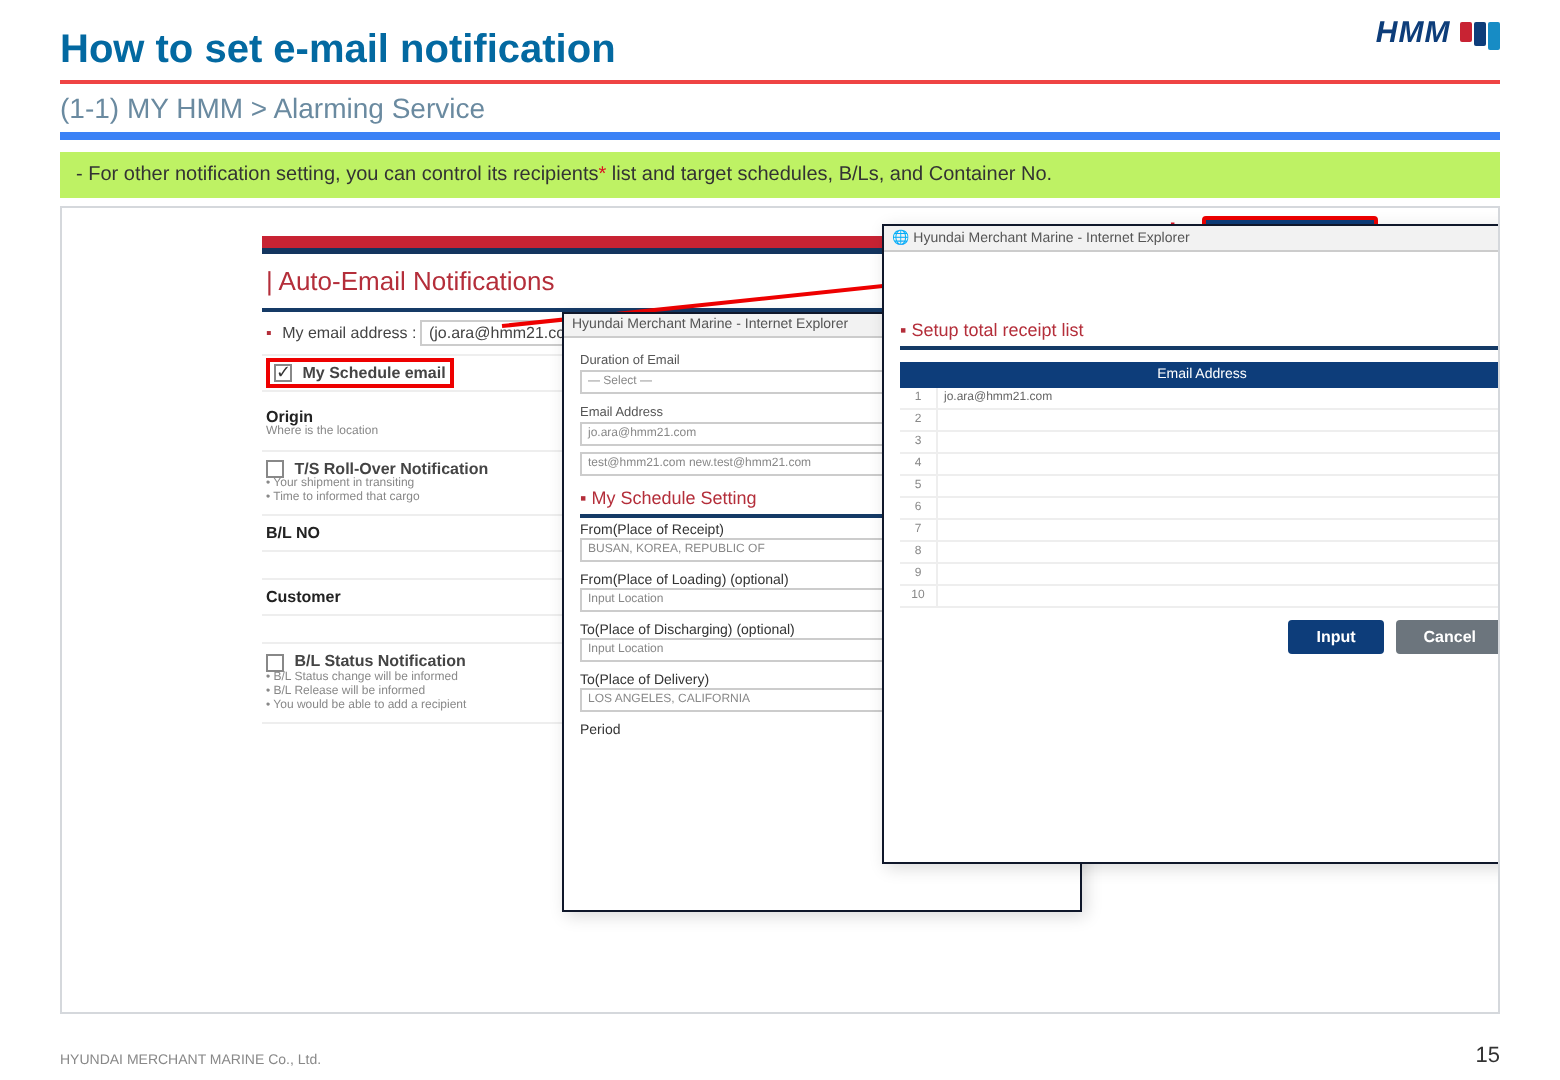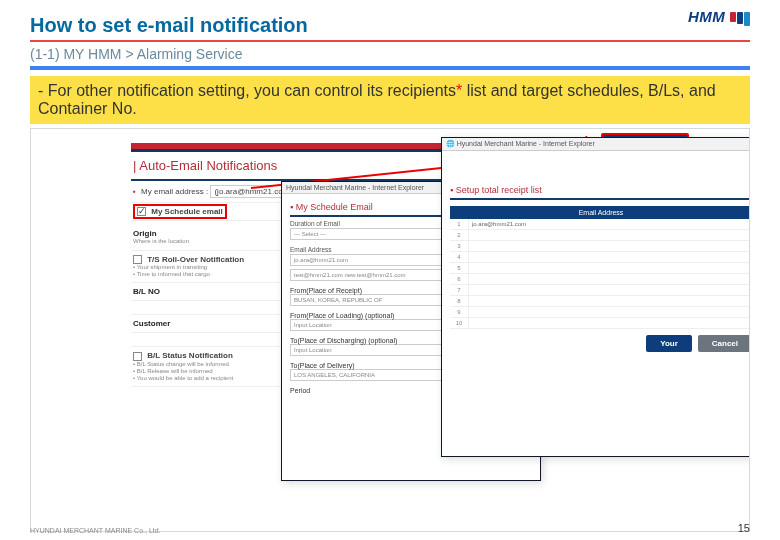--- a/index.html
+++ b/index.html
@@ -7,21 +7,21 @@
 .page{padding:14px 30px 13px 30px;position:relative;height:100%}
 .logo{position:absolute;right:30px;top:8px}
 .logo-text{font-size:15px;font-weight:bold;font-style:italic;color:#0d3d7a;letter-spacing:.5px}
 .logo-bars{display:inline-flex;gap:1px;margin-left:2px;vertical-align:middle}
 .logo-bars span{display:inline-block;width:6px;border-radius:1px}
 .b1{height:10px;background:#c82333}
 .b2{height:12px;background:#0d3d7a}
 .b3{height:14px;background:#178cc5}
 h1{font-size:20px;font-weight:bold;color:#0369a1;border-bottom:2px solid #ef4444;padding-bottom:3px;}
 .breadcrumb{font-size:14px;color:#6a8aa0;padding:4px 0;border-bottom:4px solid #3b82f6}
-.note{background:#fde047;padding:6px 8px;font-size:16px;color:#333;margin-top:6px}
+.note{background:#bef264;padding:6px 8px;font-size:10px;color:#333;margin-top:6px}
 .note .ast{color:#d12}
 .stage{position:relative;border:1px solid #d5d8dc;height:404px;margin-top:4px;overflow:hidden}
 
 
 .panel-a{position:absolute;left:100px;top:14px;width:420px;background:#fff;font-size:8px;color:#444}
 .bar-red{background:#c82333;height:6px}
 .bar-navy{background:#13355f;height:3px}
 .panel-a .title{color:#b42e3a;font-size:13px;font-weight:500;padding:6px 2px;border-bottom:2px solid #153a66}
 .panel-a .row{border-bottom:1px solid #eee;padding:4px 2px}
 .panel-a .sq{color:#b42e3a;margin-right:3px}
@@ -120,26 +120,26 @@
       <div class="tiny">• You would be able to add a recipient</div>
     </div>
   </div>
 
   <div class="arrow-line"></div>
   <div class="arrow-head"></div>
 
   <div class="win win-b">
     <div class="win-title">Hyundai Merchant Marine - Internet Explorer</div>
     <div class="win-ct">
-      <div class="hdr"><span class="sq">▪ </span><span>My Schedule Email</span></div>
       <div class="lbl">Duration of Email</div>
       <div class="fld">— Select —</div>
       <div class="lbl">Email Address</div>
       <div class="fld">jo.ara@hmm21.com</div>
       <div class="fld">test@hmm21.com    new.test@hmm21.com</div>
+      <div class="hdr"><span class="sq">▪ </span><span>My Schedule Setting</span></div>
       <div class="sub">From(Place of Receipt)</div>
       <div class="fld">BUSAN, KOREA, REPUBLIC OF</div>
       <div class="sub">From(Place of Loading) (optional)</div>
       <div class="fld">Input Location</div>
       <div class="sub">To(Place of Discharging) (optional)</div>
       <div class="fld">Input Location</div>
       <div class="sub">To(Place of Delivery)</div>
       <div class="fld">LOS ANGELES, CALIFORNIA</div>
       <div class="sub">Period</div>
     </div>
@@ -192,21 +192,21 @@
             <div class="li">
               <div class="n">9</div>
               <div class="v"></div>
             </div>
             <div class="li">
               <div class="n">10</div>
               <div class="v"></div>
             </div>
           </div>
       <div class="btns">
-        <span class="btn btn-save">Your</span>
+        <span class="btn btn-save">Input</span>
         <span class="btn btn-cancel">Cancel</span>
       </div>
     </div>
   </div>
 
  </div>
 
  <div class="footer">HYUNDAI MERCHANT MARINE Co., Ltd.</div>
  <div class="pnum">15</div>
 </div>

